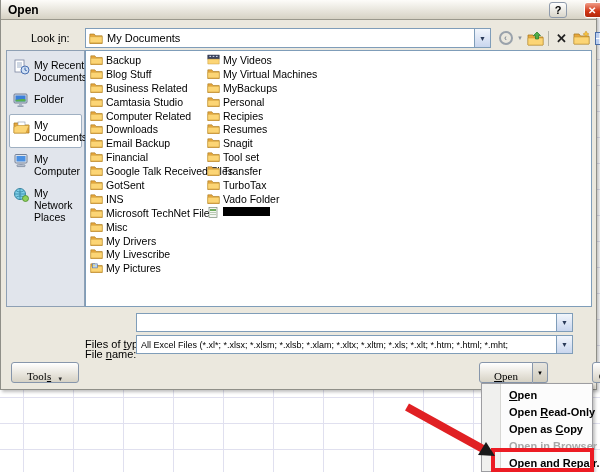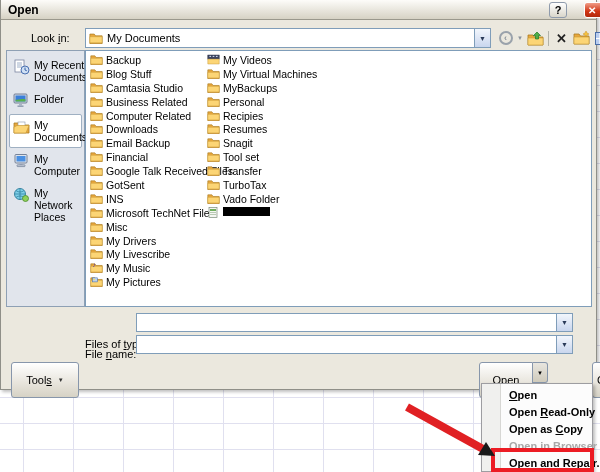--- a/index.html
+++ b/index.html
@@ -80,23 +80,23 @@
   .fcol { position:absolute; top:3px; }
   .fcol1 { left:4px; }
   .fcol2 { left:121px; }
   .fitem { height:13.9px; display:flex; align-items:flex-start; gap:3px; white-space:nowrap; font-size:10.5px; cursor:default; }
   .f-icon { flex:0 0 13px; height:11px; display:flex; }
   .redacted-bar { display:inline-block; width:47px; height:9px; background:#000; }
   
   .frow-combo { height:19px; }
   
   .btn {
-    position:absolute; height:36px; border:1px solid #8796ab; border-radius:3px;
+    position:absolute; height:21px; border:1px solid #8796ab; border-radius:3px;
     background:linear-gradient(#ffffff,#e9e6de 55%,#d6d2c5);
-    display:flex; align-items:center; justify-content:center; font-size:11px; cursor:default;
+    display:flex; align-items:flex-end; justify-content:center; font-size:11px; cursor:default;font-family:Liberation Serif, serif;
   }
   .btn .drop { margin-left:6px; font-size:6px; color:#333; }
   .split-arrow {
     position:absolute; height:21px; width:15px; border:1px solid #8796ab; border-left:none;
     border-radius:0 3px 3px 0; background:linear-gradient(#e8e6df,#cfcabb);
     display:flex; align-items:center; justify-content:center; font-size:6px;
   }
   
   .menu {
     position:absolute; left:481px; top:383px; width:112px; height:89px;
@@ -253,38 +253,38 @@
             </span>
             <span>Blog Stuff</span>
           </div>
           <div class="fitem">
             <span class="f-icon">
               <svg width="13" height="11" viewBox="0 0 16 13">
                 <path d="M1 2 h5 l1.5 2 H15 v9 H1 z" fill="#e9a83d" stroke="#a87b24" stroke-width="0.8"></path>
                 <path d="M1 5 H15 V12 H1 z" fill="#fcd575" stroke="#c89a35" stroke-width="0.6"></path>
               </svg>
             </span>
+            <span>Business Related</span>
+          </div>
+          <div class="fitem">
+            <span class="f-icon">
+              <svg width="13" height="11" viewBox="0 0 16 13">
+                <path d="M1 2 h5 l1.5 2 H15 v9 H1 z" fill="#e9a83d" stroke="#a87b24" stroke-width="0.8"></path>
+                <path d="M1 5 H15 V12 H1 z" fill="#fcd575" stroke="#c89a35" stroke-width="0.6"></path>
+              </svg>
+            </span>
             <span>Camtasia Studio</span>
           </div>
           <div class="fitem">
             <span class="f-icon">
               <svg width="13" height="11" viewBox="0 0 16 13">
                 <path d="M1 2 h5 l1.5 2 H15 v9 H1 z" fill="#e9a83d" stroke="#a87b24" stroke-width="0.8"></path>
                 <path d="M1 5 H15 V12 H1 z" fill="#fcd575" stroke="#c89a35" stroke-width="0.6"></path>
               </svg>
             </span>
-            <span>Business Related</span>
-          </div>
-          <div class="fitem">
-            <span class="f-icon">
-              <svg width="13" height="11" viewBox="0 0 16 13">
-                <path d="M1 2 h5 l1.5 2 H15 v9 H1 z" fill="#e9a83d" stroke="#a87b24" stroke-width="0.8"></path>
-                <path d="M1 5 H15 V12 H1 z" fill="#fcd575" stroke="#c89a35" stroke-width="0.6"></path>
-              </svg>
-            </span>
             <span>Computer Related</span>
           </div>
           <div class="fitem">
             <span class="f-icon">
               <svg width="13" height="11" viewBox="0 0 16 13">
                 <path d="M1 2 h5 l1.5 2 H15 v9 H1 z" fill="#e9a83d" stroke="#a87b24" stroke-width="0.8"></path>
                 <path d="M1 5 H15 V12 H1 z" fill="#fcd575" stroke="#c89a35" stroke-width="0.6"></path>
               </svg>
             </span>
             <span>Downloads</span>
@@ -362,30 +362,20 @@
             <span>My Drivers</span>
           </div>
           <div class="fitem">
             <span class="f-icon">
               <svg width="13" height="11" viewBox="0 0 16 13">
                 <path d="M1 2 h5 l1.5 2 H15 v9 H1 z" fill="#e9a83d" stroke="#a87b24" stroke-width="0.8"></path>
                 <path d="M1 5 H15 V12 H1 z" fill="#fcd575" stroke="#c89a35" stroke-width="0.6"></path>
               </svg>
             </span>
             <span>My Livescribe</span>
-          </div>
-          <div class="fitem">
-            <span class="f-icon">
-              <svg width="13" height="11" viewBox="0 0 16 13">
-                <path d="M1 2 h5 l1.5 2 H15 v9 H1 z" fill="#e9a83d" stroke="#a87b24" stroke-width="0.8"></path>
-                <path d="M1 5 H15 V12 H1 z" fill="#fcd575" stroke="#c89a35" stroke-width="0.6"></path>
-                <text x="3" y="6" font-size="8" fill="#5a3ea8">♪</text>
-              </svg>
-            </span>
-            <span>My Music</span>
           </div>
           <div class="fitem">
             <span class="f-icon">
               <svg width="13" height="11" viewBox="0 0 16 13">
                 <path d="M1 2 h5 l1.5 2 H15 v9 H1 z" fill="#e9a83d" stroke="#a87b24" stroke-width="0.8"></path>
                 <path d="M1 5 H15 V12 H1 z" fill="#fcd575" stroke="#c89a35" stroke-width="0.6"></path>
                 <rect x="3" y="2" width="6" height="5" fill="#bcd3ee" stroke="#4a6ea8" stroke-width="0.7"></rect>
                 <circle cx="5" cy="4" r="1" fill="#f4e04d"></circle>
               </svg>
             </span>
@@ -510,20 +500,21 @@
     </div>
 
     <div class="label" style="left:84px; top:316px;margin-top:32px;">File <u>n</u>ame:</div>
     <div class="combo frow-combo" style="left:135px; top:313px; width:437px;">
       <span class="c-text"></span>
       <span class="combo-arrow">▼</span>
     </div>
 
     <div class="label" style="left:84px; top:338px;">Files of <u>t</u>ype:</div>
     <div class="combo frow-combo" style="left:135px; top:335px; width:437px;">
+      <span class="c-text" style="font-size:9px; padding-right:16px;">All Excel Files (*.xl*; *.xlsx; *.xlsm; *.xlsb; *.xlam; *.xltx; *.xltm; *.xls; *.xlt; *.htm; *.html; *.mht;</span>
       <span class="combo-arrow">▼</span>
     </div>
 
     <div class="btn" style="left:10px; top:362px; width:68px;">
       <span>Tool<u>s</u></span>
         <span class="drop">▼</span>
     </div>
     <div class="btn" style="left:478px; top:362px; width:54px; border-radius:3px 0 0 3px;">
       <span><u>O</u>pen</span>
     </div>

